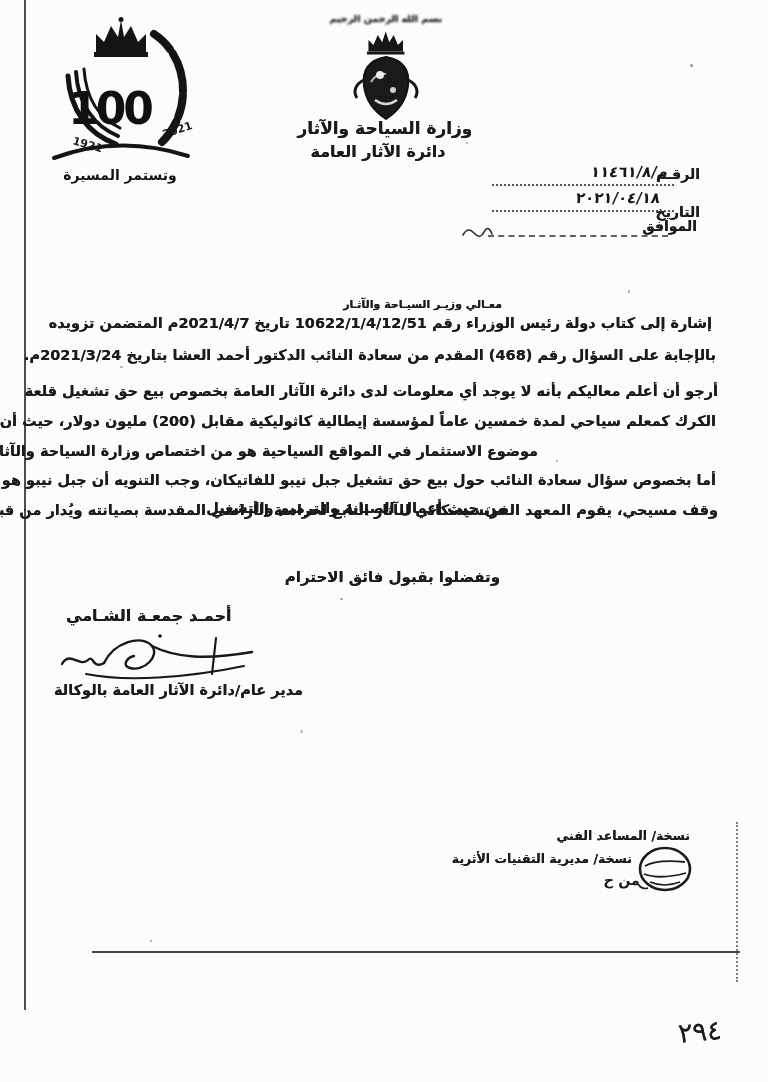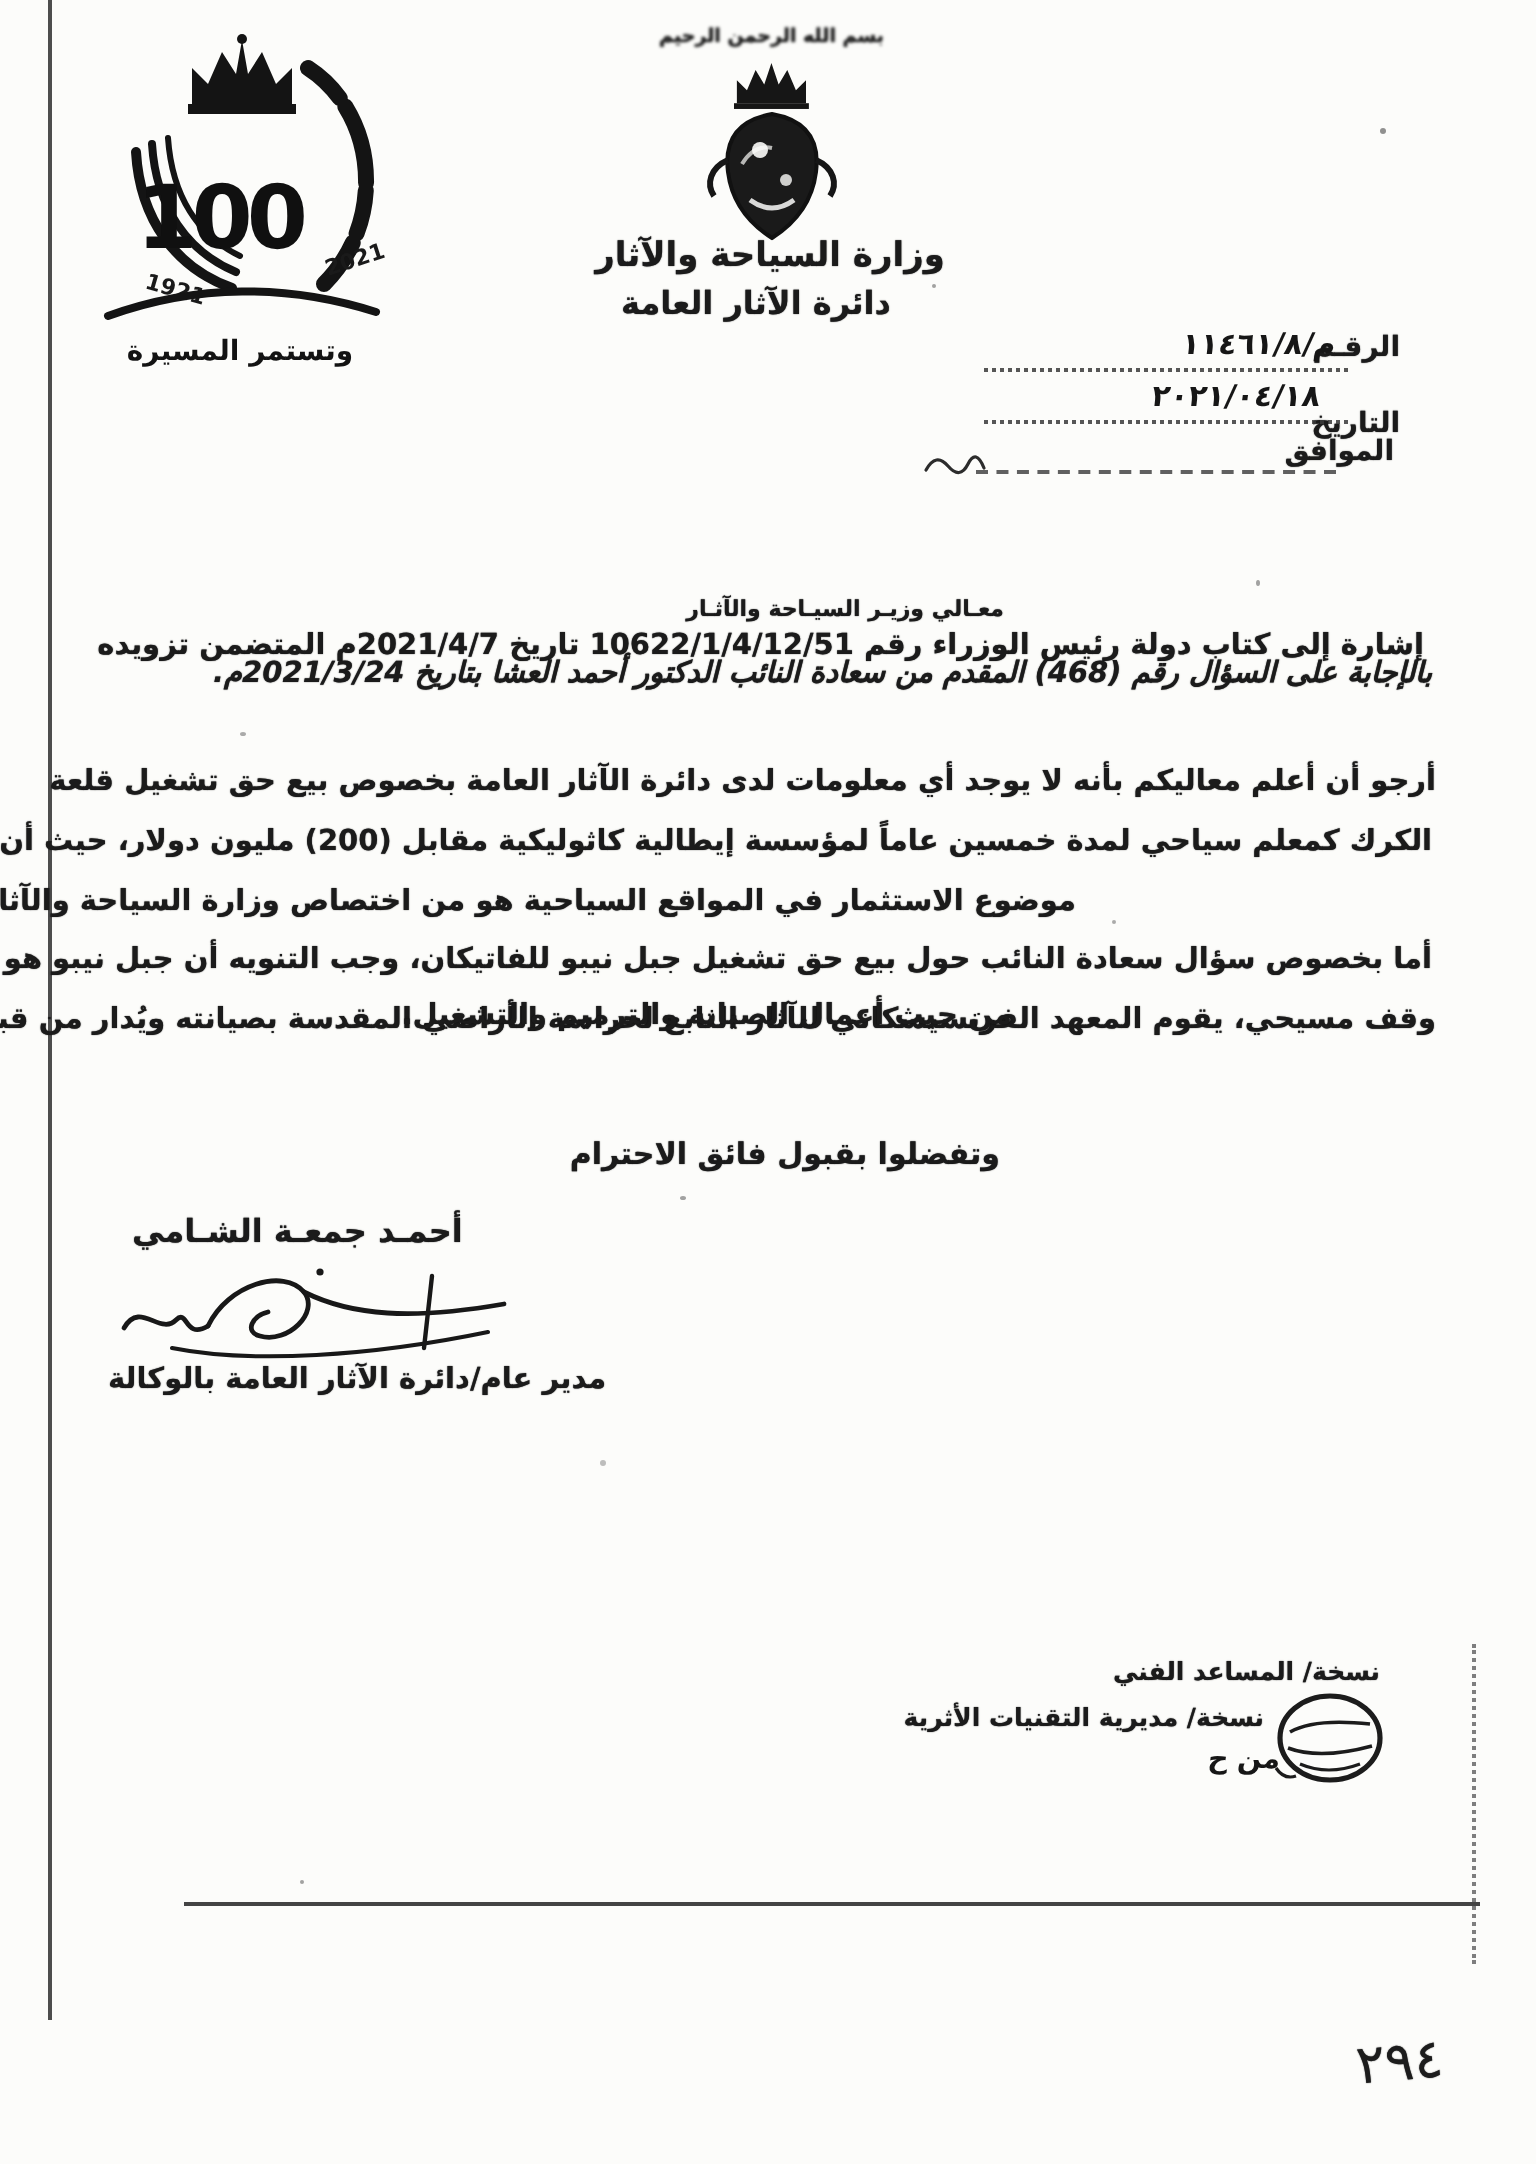--- a/index.html
+++ b/index.html
@@ -88,21 +88,21 @@
 
   <div class="abs ar reflabel" style="right:71px;top:218px;">الموافق</div>
   <div class="abs dashline" style="left:488px;top:235px;width:180px;"></div>
   <svg class="abs" style="left:460px;top:223px;" width="34" height="18" viewBox="0 0 34 18">
     <path d="M3,12 q5,-9 11,-2 t10,-1 t8,2" fill="none" stroke="#2c2c2c" stroke-width="1.6" stroke-linecap="round"></path>
   </svg>
 
   <div class="abs ar" style="right:266px;top:262px;font-size:11px;letter-spacing:.3px;margin-top:36px;">معـالي وزيـر السيـاحة والآثـار</div>
 
   <div class="abs ar bl" style="right:56px;top:315px;">إشارة إلى كتاب دولة رئيس الوزراء رقم 10622/1/4/12/51 تاريخ 2021/4/7م المتضمن تزويده</div>
-  <div class="abs ar bl" style="right:52px;top:329px;font-style:italic;">بالإجابة على السؤال رقم (468) المقدم من سعادة النائب الدكتور أحمد العشا بتاريخ 2021/3/24م.</div>
+  <div class="abs ar bl" style="right:52px;top:347px;">بالإجابة على السؤال رقم (468) المقدم من سعادة النائب الدكتور أحمد العشا بتاريخ 2021/3/24م.</div>
   <div class="abs ar bl" style="right:50px;top:383px;">أرجو أن أعلم معاليكم بأنه لا يوجد أي معلومات لدى دائرة الآثار العامة بخصوص بيع حق تشغيل قلعة</div>
   <div class="abs ar bl" style="right:52px;top:413px;">الكرك كمعلم سياحي لمدة خمسين عاماً لمؤسسة إيطالية كاثوليكية مقابل (200) مليون دولار، حيث أن</div>
   <div class="abs ar bl" style="right:230px;top:443px;">موضوع الاستثمار في المواقع السياحية هو من اختصاص وزارة السياحة والآثار.</div>
   <div class="abs ar bl" style="right:52px;top:472px;">أما بخصوص سؤال سعادة النائب حول بيع حق تشغيل جبل نيبو للفاتيكان، وجب التنويه أن جبل نيبو هو</div>
   <div class="abs ar bl" style="right:50px;top:502px;">وقف مسيحي، يقوم المعهد الفرنسيسكاني للآثار التابع لحراسة الأراضي المقدسة بصيانته ويُدار من قبلهم</div>
   <div class="abs ar bl" style="right:262px;top:500px;text-align:center;">من حيث أعمال الصيانة والترميم والتشغيل.</div>
 
   <div class="abs ar" style="right:268px;top:568px;font-size:15px;">وتفضلوا بقبول فائق الاحترام</div>
 
   <div class="abs ar" style="left:66px;top:606px;font-size:16px;">أحمـد جمعـة الشـامي</div>

